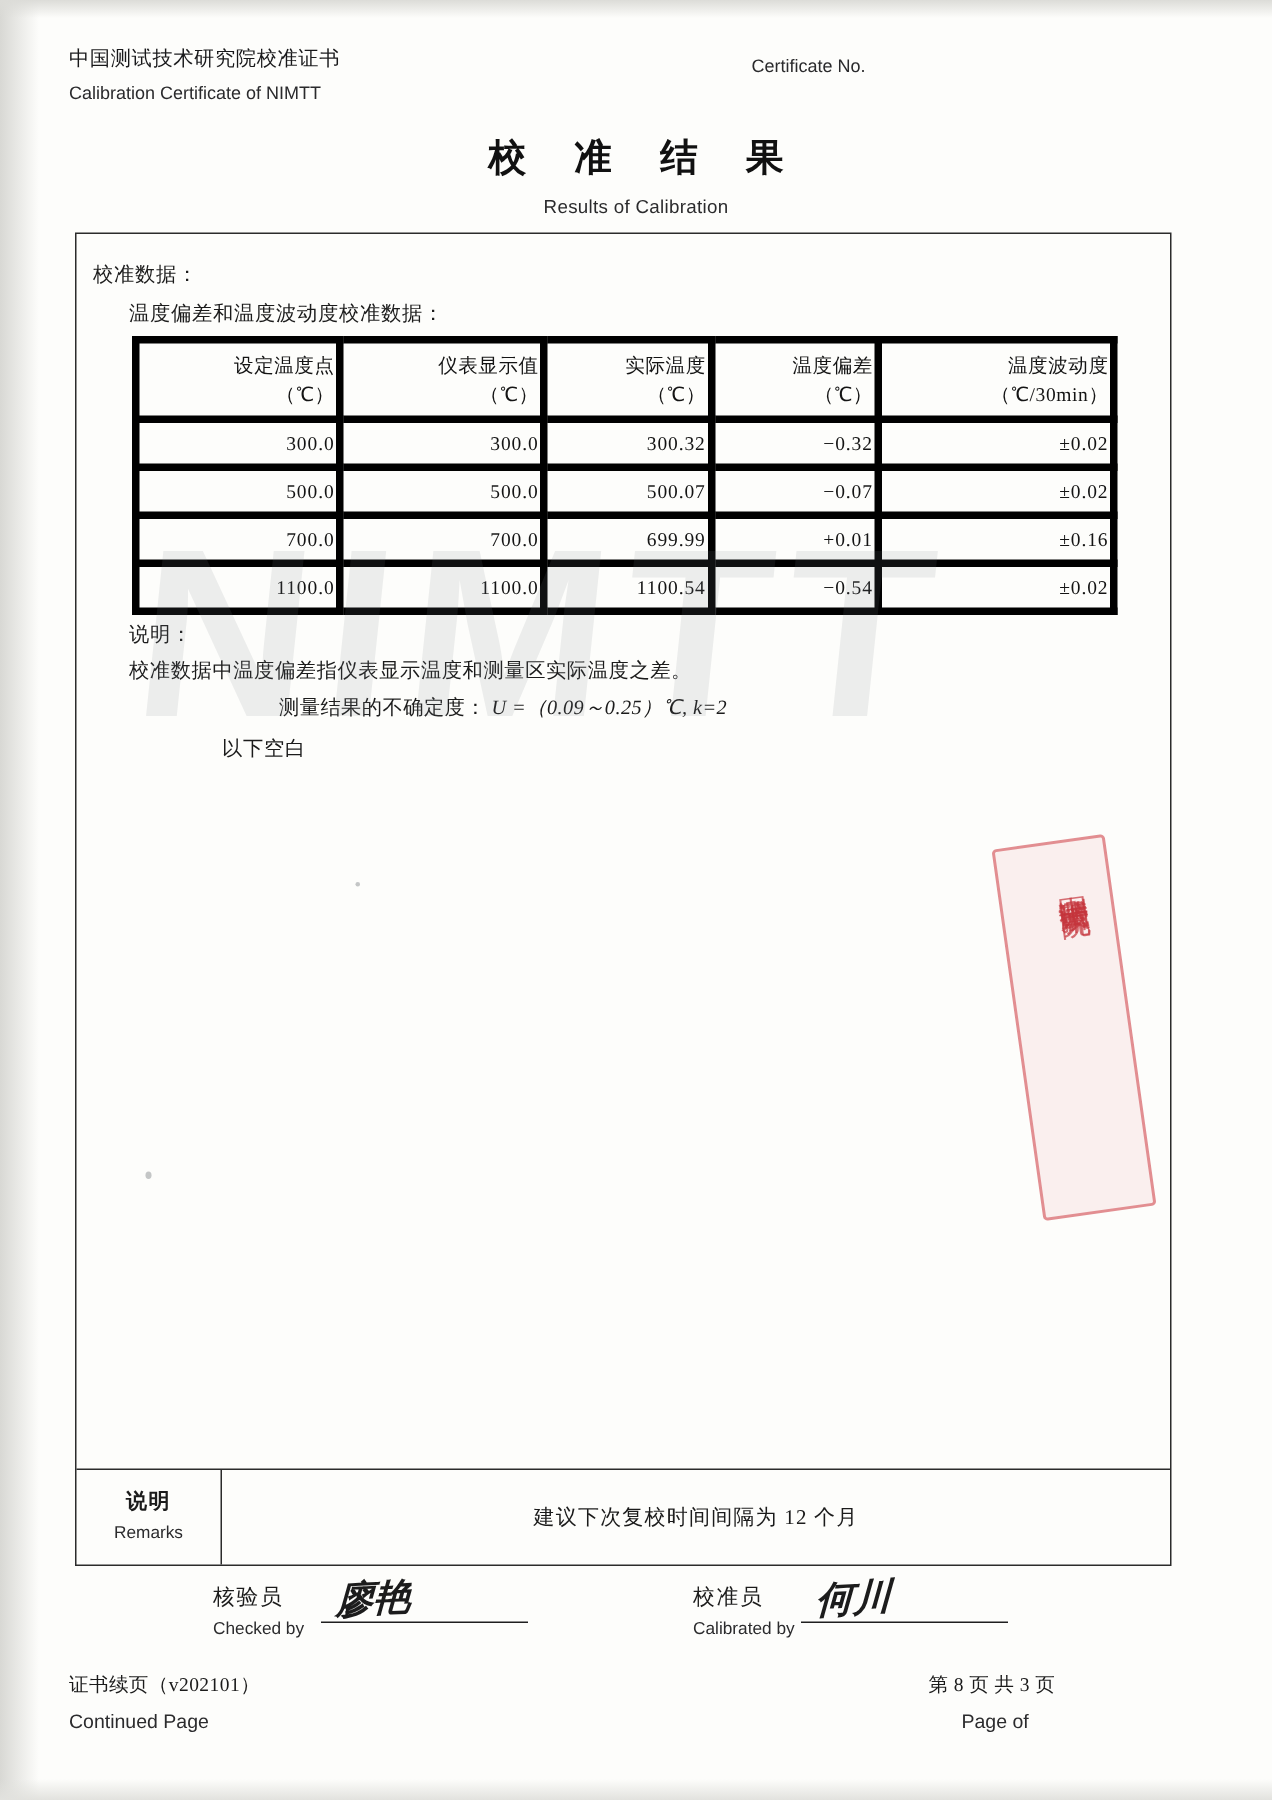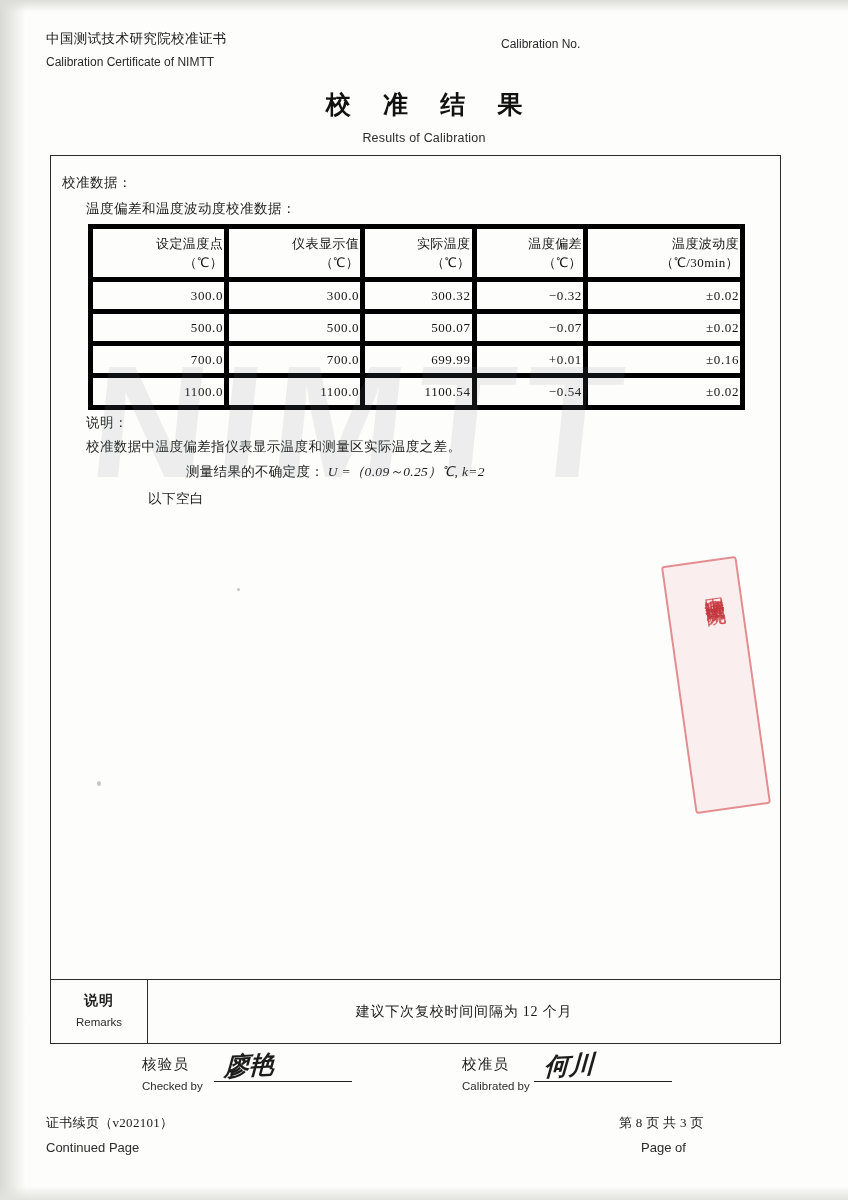--- a/index.html
+++ b/index.html
@@ -360,21 +360,21 @@
   <div class="scan-edge-left"></div>
   <div class="scan-edge-top"></div>
   <div class="scan-edge-bottom"></div>
 
   <div class="header">
     <div class="hdr-left">
       <div class="cn">中国测试技术研究院校准证书</div>
       <div class="en">Calibration Certificate of NIMTT</div>
     </div>
     <div class="hdr-right">
-      <div class="row2">Calibration No.</div>
+      <div class="row2">Certificate No.</div>
     </div>
   </div>
 
   <div class="title-block">
     <div class="title-cn">校 准 结 果</div>
     <div class="title-en">Results of Calibration</div>
   </div>
 
   <div class="main-box">
 

